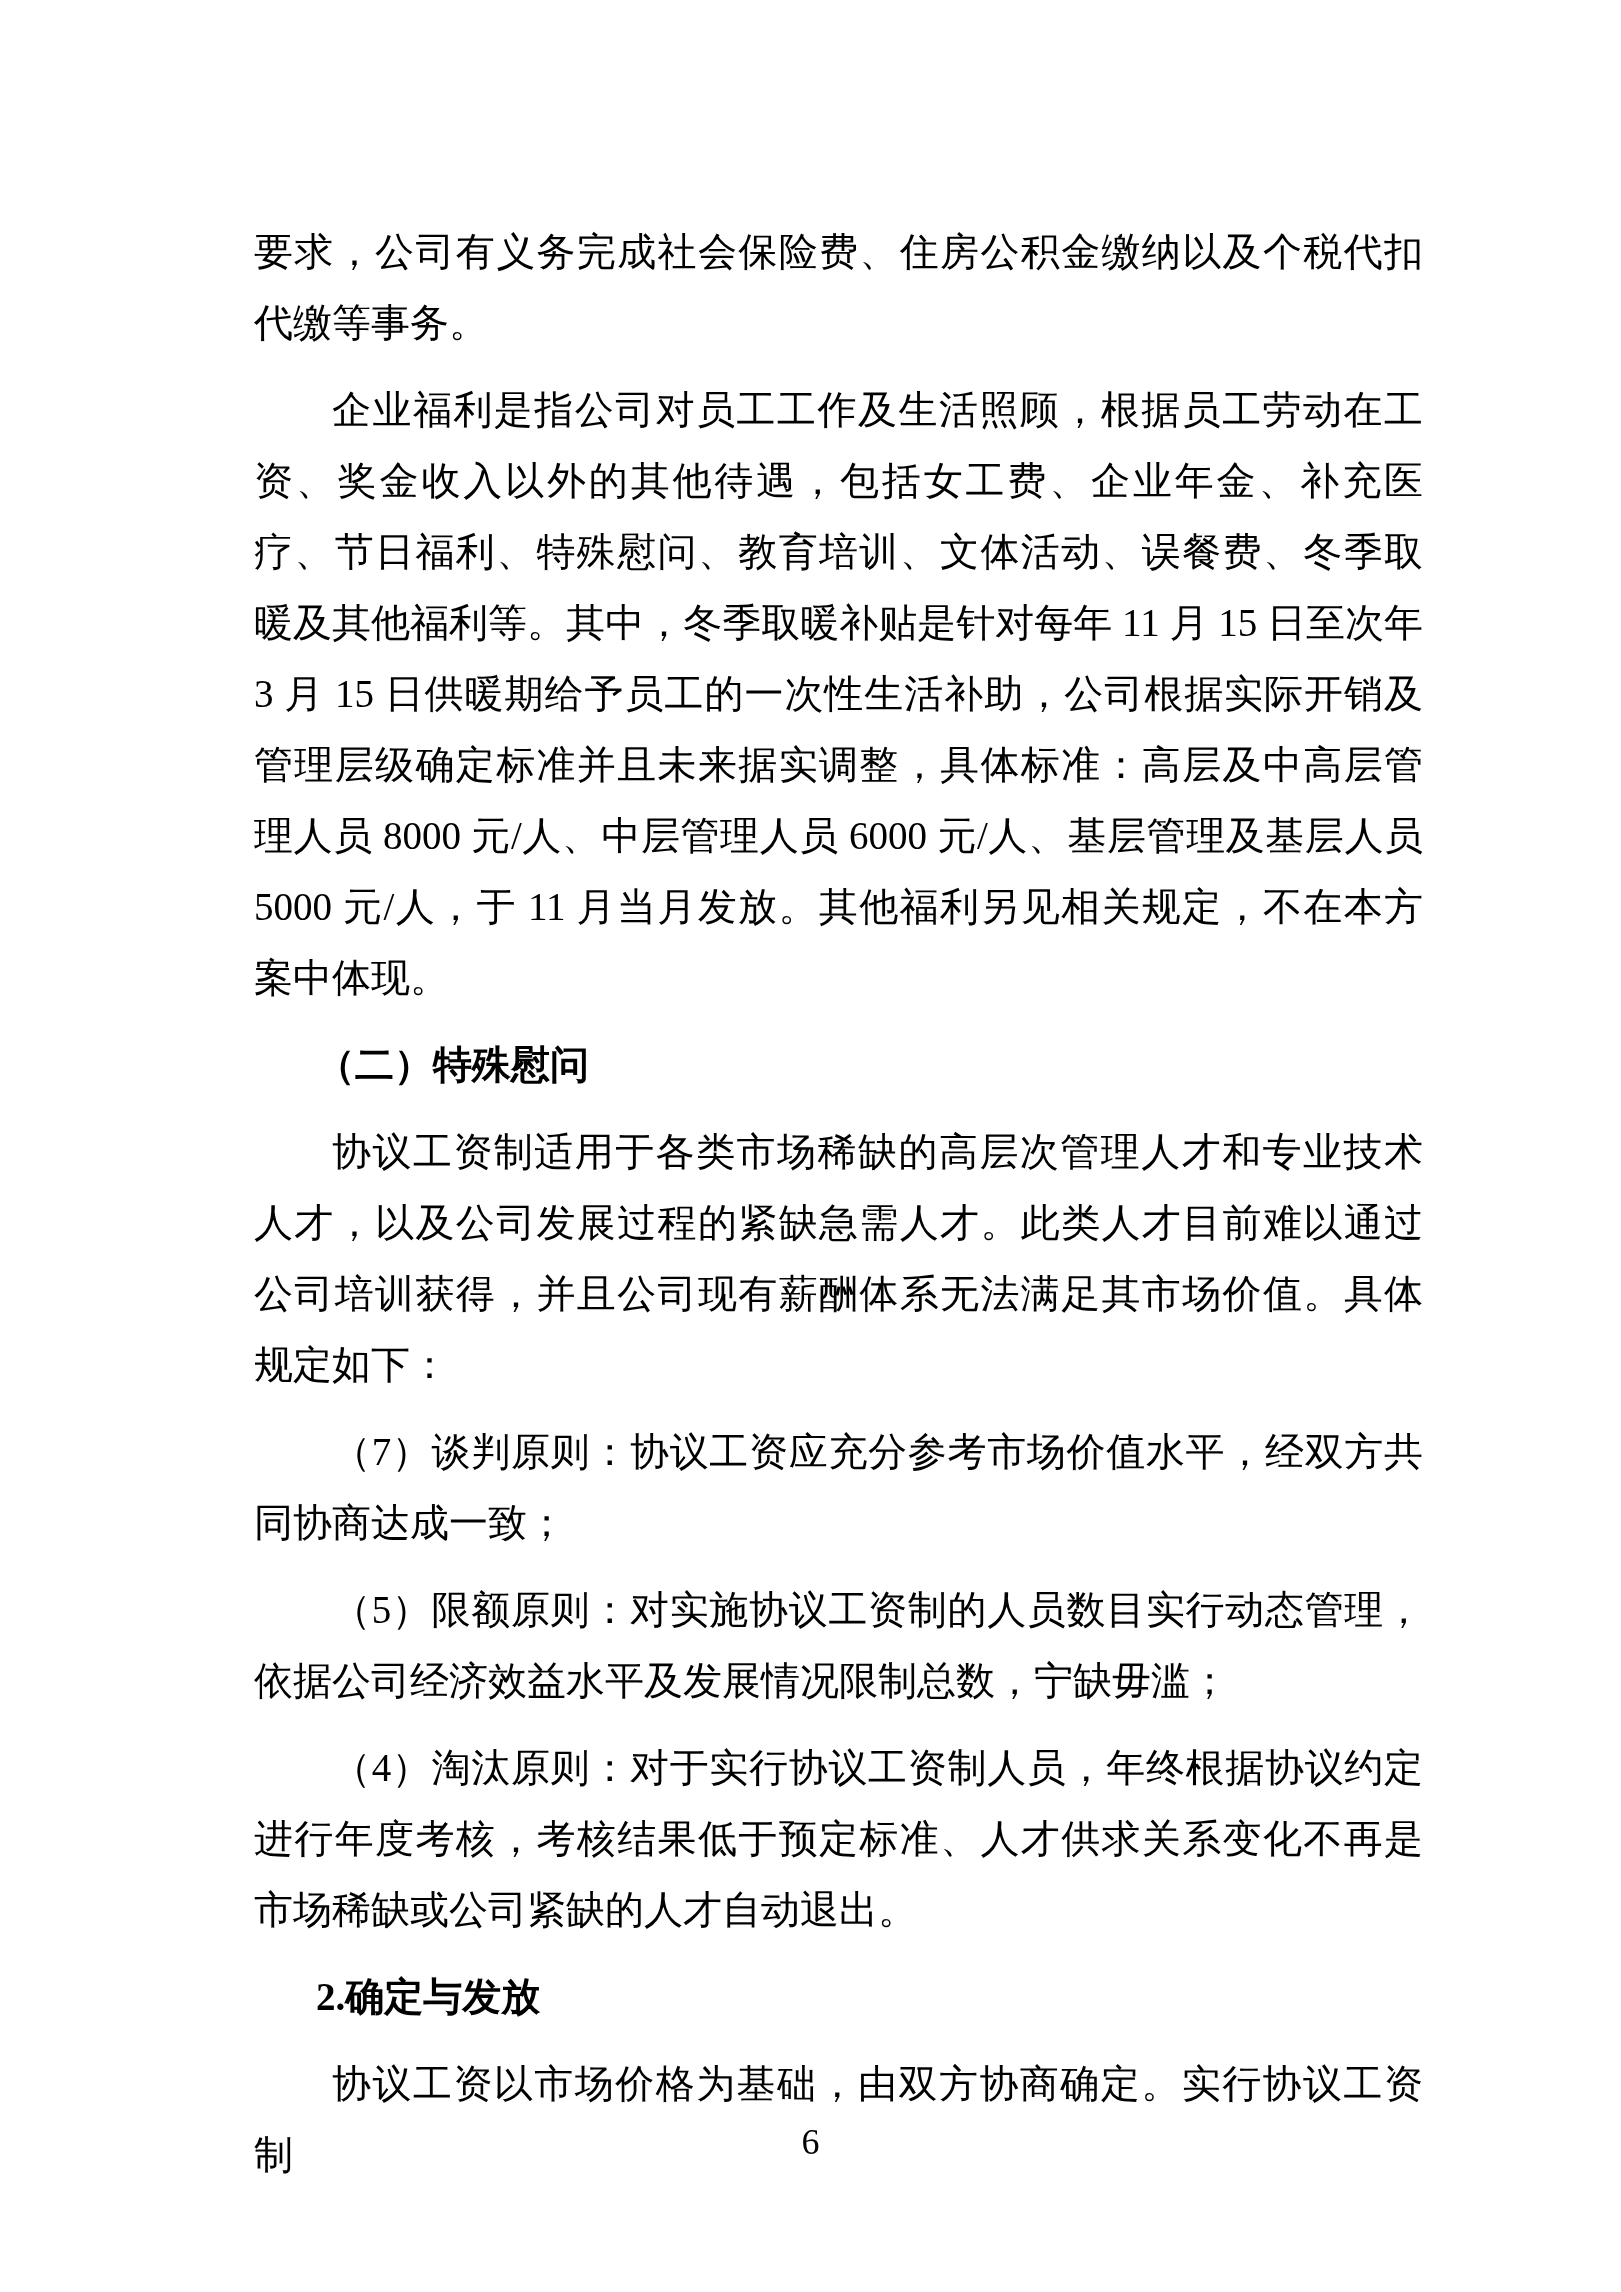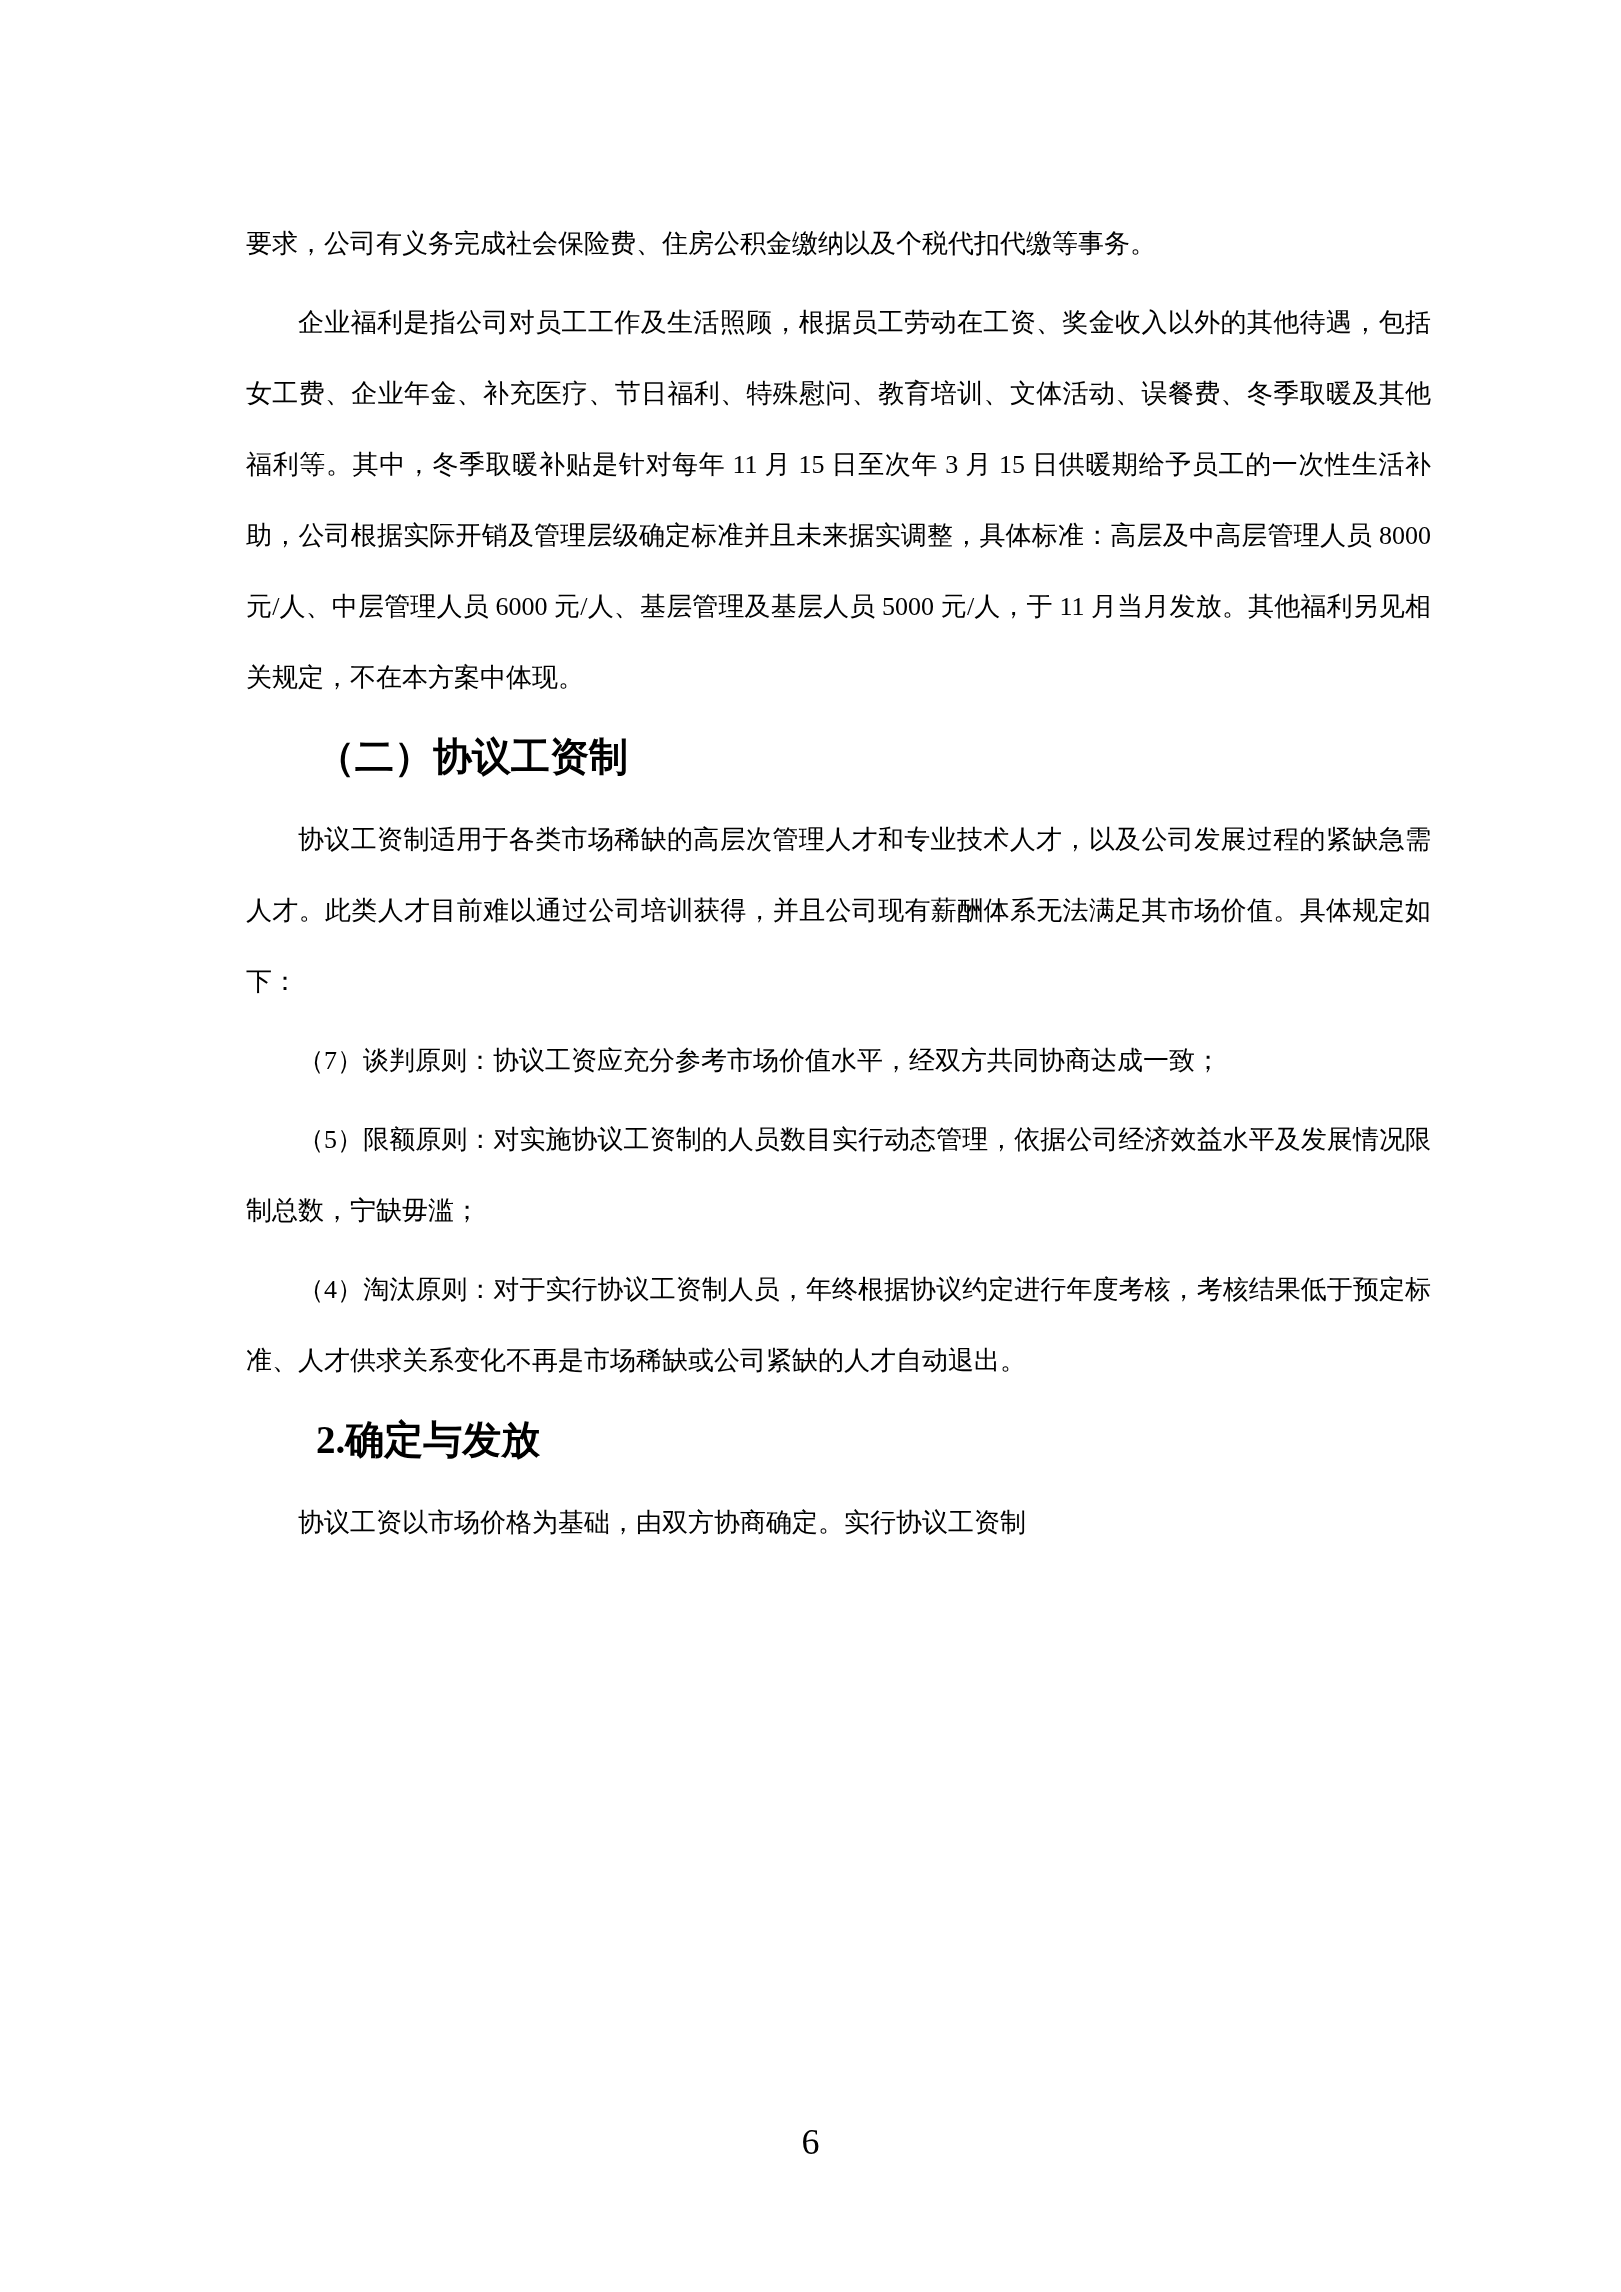--- a/index.html
+++ b/index.html
@@ -15,22 +15,22 @@
     font-family: "Liberation Serif", "DejaVu Serif", serif;
     color: #000000;
   }
   .content {
     position: absolute;
     left: 238px;
     top: 200px;
     width: 1201px;
   }
   .para {
-    margin: 8px;
-    font-size: 26px;
+    margin: 16px;
+    font-size: 39px;
     line-height: 71px;
     text-align: justify;
     letter-spacing: 0;
     word-break: normal;
   }
   .para.indent {
     text-indent: 2em;
   }
   .heading {
     margin: 7.8px 0 11.8px 0;
@@ -49,21 +49,21 @@
     font-size: 36px;
     line-height: 47px;
   }
 </style>
 </head>
 <body>
 
 <div class="content">
   <p class="para">要求，公司有义务完成社会保险费、住房公积金缴纳以及个税代扣代缴等事务。</p>
   <p class="para indent">企业福利是指公司对员工工作及生活照顾，根据员工劳动在工资、奖金收入以外的其他待遇，包括女工费、企业年金、补充医疗、节日福利、特殊慰问、教育培训、文体活动、误餐费、冬季取暖及其他福利等。其中，冬季取暖补贴是针对每年 11 月 15 日至次年 3 月 15 日供暖期给予员工的一次性生活补助，公司根据实际开销及管理层级确定标准并且未来据实调整，具体标准：高层及中高层管理人员 8000 元/人、中层管理人员 6000 元/人、基层管理及基层人员 5000 元/人，于 11 月当月发放。其他福利另见相关规定，不在本方案中体现。</p>
-  <p class="heading">（二）协议工资制</p>
+  <p class="heading">（二）特殊慰问</p>
   <p class="para indent">协议工资制适用于各类市场稀缺的高层次管理人才和专业技术人才，以及公司发展过程的紧缺急需人才。此类人才目前难以通过公司培训获得，并且公司现有薪酬体系无法满足其市场价值。具体规定如下：</p>
   <p class="para indent">（7）谈判原则：协议工资应充分参考市场价值水平，经双方共同协商达成一致；</p>
   <p class="para indent">（5）限额原则：对实施协议工资制的人员数目实行动态管理，依据公司经济效益水平及发展情况限制总数，宁缺毋滥；</p>
   <p class="para indent">（4）淘汰原则：对于实行协议工资制人员，年终根据协议约定进行年度考核，考核结果低于预定标准、人才供求关系变化不再是市场稀缺或公司紧缺的人才自动退出。</p>
   <p class="heading">2.确定与发放</p>
   <p class="para indent">协议工资以市场价格为基础，由双方协商确定。实行协议工资制</p>
 </div>
 
 <div class="page-footer">6</div>
 

